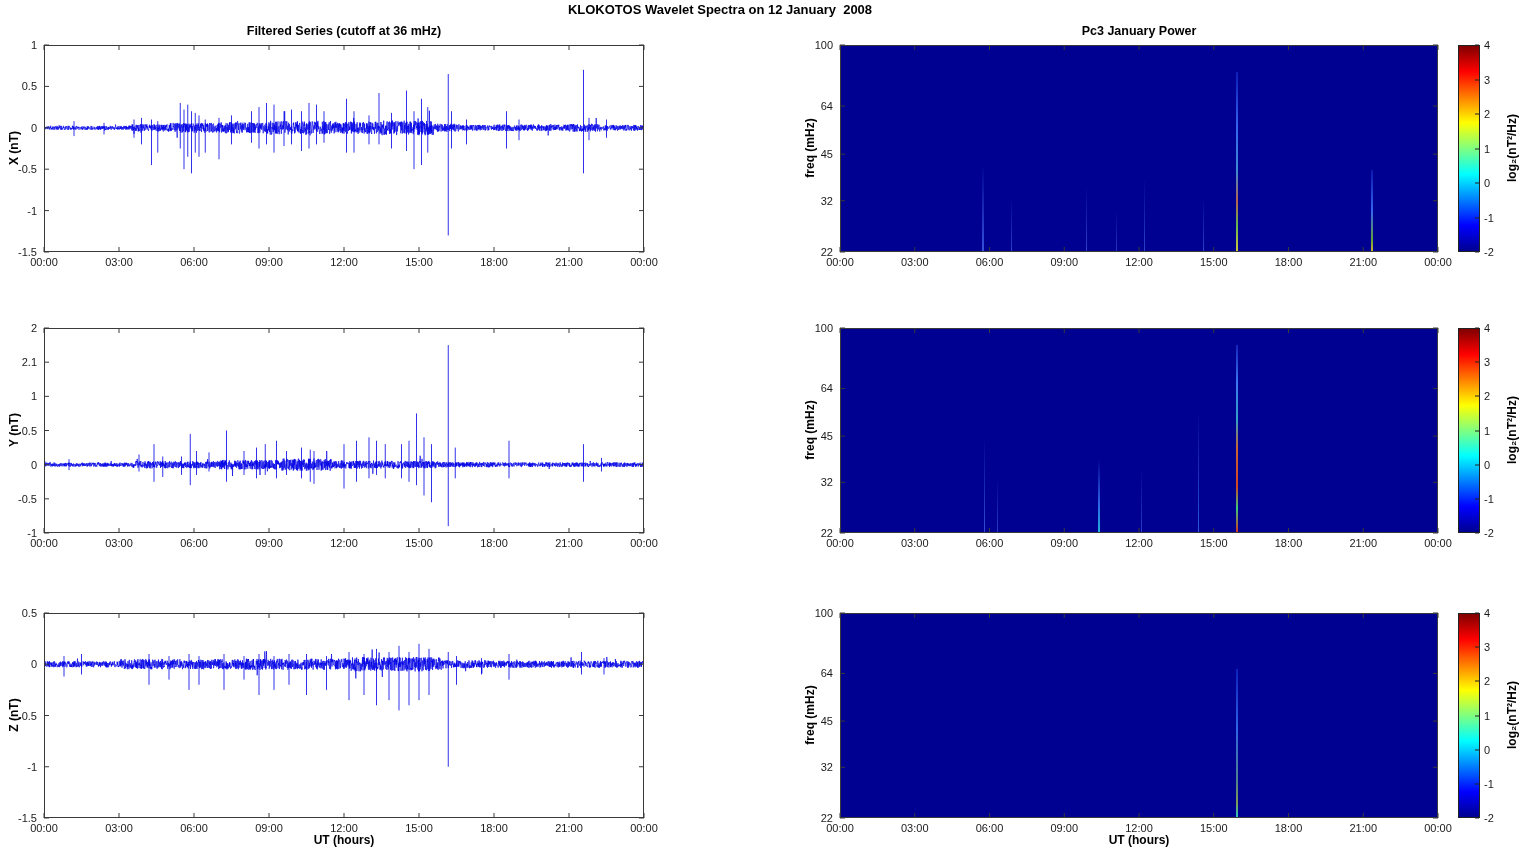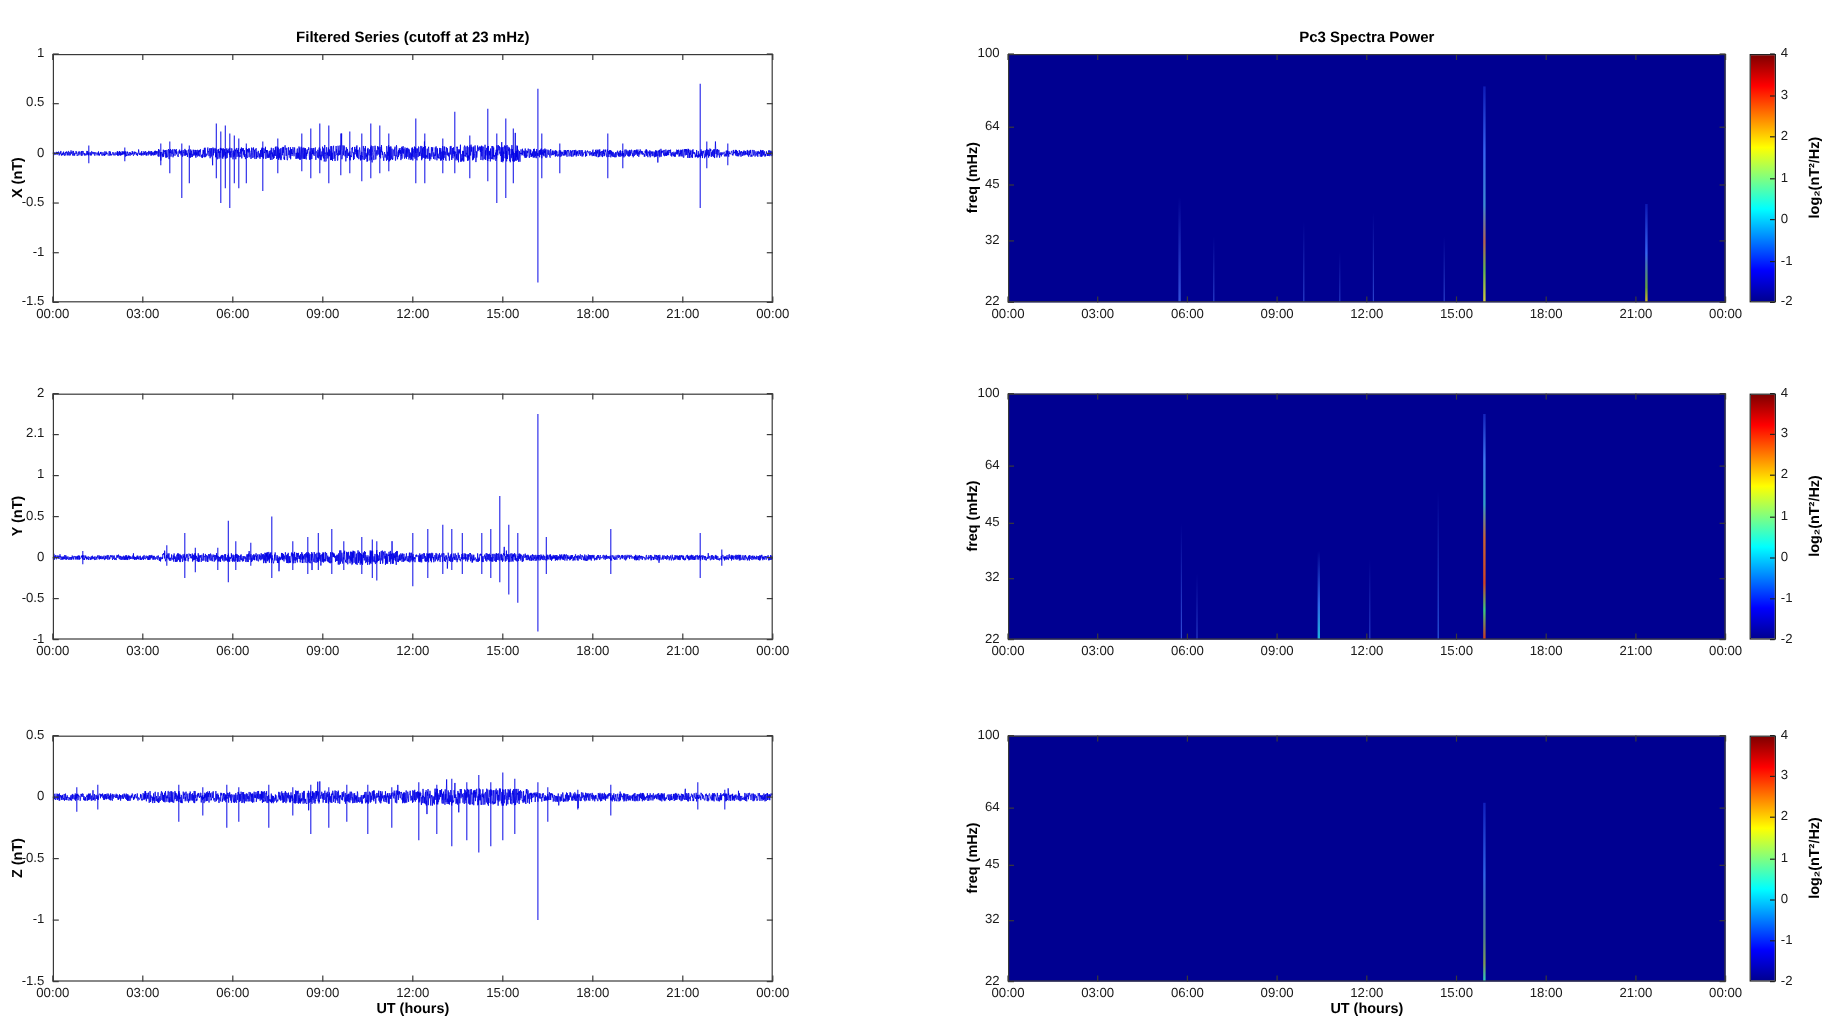--- a/index.html
+++ b/index.html
@@ -17,23 +17,24 @@
   .xlabel{position:absolute;font-weight:bold;font-size:12px;text-align:center;}
   .cb{position:absolute;}
   .cb-bar{position:absolute;inset:0;border:1px solid #222;}
   .spec-event{position:absolute;bottom:0;}
 </style>
 </head>
 <body>
 
 <div class="canvas">
 
-
-  <div class="panel-title" style="left:44px;top:24px;width:600px;">Filtered Series (cutoff at 23 mHz)</div>
-  <div class="panel-title" style="left:840px;top:24px;width:598px;">Pc3 Spectra Power</div>
+  <div class="figure-title">KLOKOTOS Wavelet Spectra on 12 January  2008</div>
+
+  <div class="panel-title" style="left:44px;top:24px;width:600px;">Filtered Series (cutoff at 36 mHz)</div>
+  <div class="panel-title" style="left:840px;top:24px;width:598px;">Pc3 January Power</div>
 
   <div class="panel" style="left:44px;top:45px;width:600px;height:207px;">
       <div class="plot-box">
         <svg width="600" height="207" style="position: absolute; inset: 0px; overflow: visible;">
           <path d="M0.0 82.75L0.2 82.35L0.5 81.35L0.7 84.54L0.9 82.35L1.2 82.88L1.4 83.13L1.6 82.05L1.8 84.13L2.1 83.23L2.3 82.46L2.5 82.40L2.8 83.14L3.0 81.54L3.2 83.56L3.5 83.83L3.7 81.80L3.9 83.64L4.2 81.79L4.4 82.58L4.6 81.37L4.8 81.35L5.1 83.28L5.3 84.55L5.5 82.81L5.8 83.75L6.0 81.83L6.2 82.20L6.5 83.03L6.7 80.79L6.9 82.94L7.2 84.67L7.4 83.13L7.6 83.63L7.8 83.43L8.1 84.21L8.3 82.26L8.5 84.35L8.8 83.31L9.0 81.34L9.2 83.17L9.5 82.44L9.7 83.60L9.9 84.83L10.2 83.62L10.4 84.36L10.6 81.79L10.8 82.74L11.1 82.55L11.3 81.21L11.5 82.39L11.8 82.50L12.0 84.48L12.2 82.18L12.5 81.93L12.7 84.30L12.9 80.85L13.2 81.04L13.4 81.72L13.6 84.57L13.8 82.12L14.1 82.27L14.3 81.90L14.5 84.49L14.8 83.29L15.0 81.49L15.2 80.31L15.5 83.08L15.7 82.51L15.9 81.52L16.2 82.82L16.4 84.19L16.6 84.61L16.8 80.74L17.1 81.96L17.3 81.07L17.5 84.66L17.8 82.40L18.0 83.14L18.2 84.66L18.5 82.95L18.7 83.14L18.9 83.16L19.2 82.43L19.4 80.83L19.6 83.03L19.8 82.04L20.1 82.54L20.3 84.86L20.5 84.19L20.8 84.31L21.0 84.07L21.2 81.45L21.5 81.51L21.7 84.50L21.9 83.98L22.2 83.45L22.4 81.21L22.6 81.89L22.8 81.74L23.1 83.28L23.3 83.93L23.5 84.30L23.8 84.84L24.0 80.87L24.2 82.72L24.5 84.64L24.7 81.69L24.9 80.80L25.2 81.25L25.4 81.03L25.6 83.26L25.8 83.07L26.1 84.09L26.3 84.50L26.5 82.59L26.8 83.91L27.0 84.55L27.2 83.75L27.5 83.04L27.7 84.29L27.9 84.32L28.2 82.47L28.4 80.76L28.6 82.51L28.8 83.80L29.1 80.96L29.3 82.91L29.5 84.34L29.8 82.25L30.0 84.49L30.2 84.21L30.5 83.08L30.7 82.38L30.9 82.07L31.2 81.73L31.4 83.51L31.6 84.52L31.8 82.71L32.1 84.46L32.3 81.09L32.5 81.16L32.8 81.92L33.0 81.63L33.2 83.03L33.5 83.54L33.7 81.96L33.9 81.90L34.2 83.10L34.4 83.09L34.6 81.80L34.8 84.48L35.1 84.80L35.3 83.83L35.5 83.66L35.8 81.91L36.0 82.34L36.2 82.58L36.5 82.60L36.7 83.68L36.9 84.46L37.2 83.04L37.4 82.68L37.6 82.10L37.8 83.63L38.1 81.20L38.3 84.46L38.5 83.01L38.8 84.61L39.0 83.25L39.2 83.14L39.5 83.45L39.7 81.72L39.9 83.34L40.2 81.59L40.4 82.27L40.6 82.28L40.8 84.50L41.1 83.97L41.3 84.23L41.5 84.60L41.8 81.78L42.0 83.34L42.2 83.93L42.5 83.08L42.7 84.69L42.9 83.31L43.2 84.80L43.4 81.10L43.6 83.43L43.8 84.22L44.1 83.15L44.3 81.67L44.5 81.32L44.8 83.58L45.0 82.17L45.2 83.24L45.5 82.95L45.7 83.13L45.9 83.60L46.2 84.60L46.4 84.35L46.6 83.95L46.8 81.85L47.1 80.89L47.3 83.39L47.5 84.82L47.8 84.32L48.0 81.32L48.2 84.25L48.5 83.22L48.7 83.41L48.9 84.47L49.2 83.78L49.4 83.64L49.6 82.94L49.8 82.71L50.1 81.73L50.3 84.07L50.5 84.38L50.8 83.57L51.0 82.22L51.2 84.20L51.5 84.06L51.7 83.90L51.9 84.49L52.2 83.53L52.4 83.52L52.6 81.89L52.8 83.68L53.1 83.13L53.3 83.26L53.5 84.15L53.8 81.01L54.0 84.58L54.2 81.28L54.5 84.87L54.7 82.85L54.9 82.07L55.2 82.09L55.4 84.00L55.6 80.87L55.8 84.39L56.1 83.58L56.3 81.53L56.5 84.64L56.8 83.24L57.0 82.40L57.2 84.26L57.5 82.52L57.7 81.15L57.9 80.94L58.2 83.88L58.4 81.58L58.6 83.73L58.8 83.46L59.1 81.17L59.3 83.05L59.5 83.22L59.8 81.86L60.0 83.52L60.2 80.93L60.5 84.83L60.7 85.49L60.9 81.45L61.2 84.23L61.4 84.85L61.6 84.12L61.8 84.83L62.1 81.29L62.3 82.19L62.5 81.68L62.8 84.66L63.0 84.39L63.2 83.18L63.5 84.33L63.7 82.89L63.9 81.89L64.2 82.73L64.4 84.80L64.6 81.96L64.8 83.31L65.1 83.03L65.3 82.51L65.5 84.03L65.8 83.52L66.0 83.61L66.2 80.85L66.5 83.35L66.7 81.99L66.9 83.83L67.2 84.78L67.4 84.05L67.6 83.34L67.8 81.38L68.1 83.39L68.3 83.72L68.5 81.50L68.8 82.52L69.0 82.74L69.2 81.84L69.5 82.88L69.7 84.29L69.9 83.13L70.2 82.37L70.4 82.76L70.6 84.81L70.8 83.10L71.1 83.29L71.3 82.48L71.5 79.58L71.8 81.80L72.0 82.58L72.2 84.11L72.5 82.64L72.7 83.05L72.9 84.03L73.2 83.53L73.4 82.15L73.6 84.38L73.8 84.73L74.1 80.92L74.3 84.11L74.5 82.91L74.8 82.88L75.0 82.81L75.2 84.53L75.5 82.91L75.7 83.42L75.9 81.03L76.2 83.91L76.4 83.58L76.6 81.68L76.8 84.05L77.1 81.83L77.3 80.91L77.5 81.35L77.8 84.60L78.0 82.25L78.2 84.48L78.5 83.56L78.7 82.05L78.9 82.55L79.2 82.02L79.4 84.53L79.6 84.23L79.8 81.00L80.1 80.74L80.3 83.45L80.5 81.80L80.8 81.25L81.0 83.77L81.2 83.73L81.5 82.07L81.7 81.12L81.9 84.85L82.2 82.07L82.4 80.92L82.6 84.27L82.8 82.21L83.1 83.65L83.3 82.02L83.5 83.52L83.8 84.50L84.0 82.45L84.2 81.63L84.5 81.75L84.7 84.27L84.9 80.75L85.2 83.69L85.4 84.27L85.6 80.65L85.8 82.70L86.1 82.47L86.3 80.89L86.5 83.63L86.8 82.79L87.0 81.22L87.2 81.80L87.5 81.37L87.7 85.21L87.9 81.35L88.2 79.18L88.4 85.70L88.6 79.81L88.8 81.84L89.1 82.37L89.3 82.59L89.5 84.92L89.8 81.76L90.0 88.77L90.2 84.18L90.5 82.00L90.7 82.14L90.9 81.66L91.2 84.75L91.4 83.13L91.6 85.94L91.8 85.29L92.1 79.77L92.3 85.74L92.5 84.99L92.8 80.24L93.0 81.55L93.2 80.88L93.5 80.53L93.7 83.48L93.9 80.18L94.2 86.37L94.4 82.99L94.6 86.20L94.8 81.63L95.1 79.90L95.3 86.06L95.5 85.37L95.8 85.45L96.0 83.19L96.2 80.20L96.5 79.23L96.7 83.40L96.9 87.61L97.2 80.20L97.4 82.61L97.6 81.49L97.8 82.51L98.1 79.15L98.3 80.56L98.5 85.54L98.8 81.28L99.0 80.35L99.2 81.45L99.5 83.32L99.7 79.60L99.9 79.47L100.2 86.06L100.4 83.62L100.6 84.55L100.8 81.47L101.1 79.46L101.3 80.22L101.5 79.70L101.8 84.79L102.0 83.73L102.2 80.06L102.5 82.34L102.7 80.16L102.9 79.19L103.2 83.40L103.4 81.24L103.6 84.19L103.8 84.11L104.1 84.88L104.3 84.80L104.5 85.83L104.8 82.80L105.0 81.55L105.2 80.52L105.5 82.94L105.7 79.69L105.9 81.24L106.2 82.85L106.4 82.92L106.6 80.89L106.8 84.41L107.1 83.44L107.3 80.31L107.5 80.45L107.8 83.20L108.0 85.50L108.2 85.52L108.5 80.63L108.7 80.06L108.9 82.60L109.2 82.09L109.4 84.76L109.6 83.81L109.8 83.05L110.1 79.08L110.3 84.71L110.5 80.09L110.8 84.37L111.0 84.27L111.2 80.37L111.5 84.11L111.7 82.91L111.9 82.64L112.2 85.80L112.4 83.19L112.6 81.75L112.8 79.95L113.1 79.66L113.3 81.33L113.5 82.94L113.8 86.41L114.0 82.52L114.2 83.81L114.5 82.81L114.7 86.41L114.9 79.54L115.2 84.13L115.4 80.52L115.6 80.70L115.8 85.91L116.1 83.26L116.3 85.67L116.5 85.02L116.8 83.64L117.0 79.77L117.2 84.40L117.5 84.60L117.7 79.94L117.9 82.33L118.2 83.89L118.4 81.92L118.6 84.75L118.8 79.93L119.1 86.09L119.3 86.45L119.5 80.10L119.8 84.20L120.0 81.96L120.2 85.24L120.5 85.40L120.7 79.87L120.9 80.07L121.2 83.86L121.4 80.49L121.6 84.85L121.8 83.61L122.1 85.35L122.3 80.04L122.5 81.56L122.8 80.63L123.0 79.38L123.2 83.32L123.5 85.60L123.7 85.10L123.9 84.30L124.2 86.37L124.4 86.51L124.6 83.48L124.8 86.49L125.1 81.61L125.3 79.92L125.5 83.07L125.8 80.22L126.0 85.83L126.2 78.39L126.5 78.37L126.7 86.09L126.9 78.10L127.2 83.51L127.4 85.79L127.6 84.60L127.8 83.07L128.1 84.39L128.3 84.79L128.5 83.68L128.8 83.74L129.0 78.70L129.2 77.94L129.5 81.81L129.7 81.06L129.9 82.39L130.2 85.16L130.4 81.67L130.6 78.81L130.8 78.59L131.1 86.85L131.3 83.93L131.5 80.68L131.8 78.37L132.0 85.34L132.2 79.23L132.5 78.60L132.7 86.00L132.9 86.08L133.2 92.71L133.4 77.93L133.6 78.06L133.8 84.47L134.1 78.96L134.3 82.64L134.5 80.93L134.8 80.26L135.0 78.75L135.2 78.28L135.5 79.18L135.7 85.97L135.9 79.31L136.2 86.19L136.4 83.19L136.6 81.88L136.8 84.66L137.1 87.74L137.3 85.25L137.5 79.70L137.8 81.54L138.0 82.55L138.2 79.13L138.5 87.30L138.7 83.23L138.9 81.04L139.2 84.96L139.4 86.19L139.6 78.25L139.8 82.54L140.1 78.32L140.3 78.68L140.5 80.07L140.8 79.10L141.0 81.02L141.2 86.88L141.5 79.44L141.7 87.22L141.9 78.41L142.2 84.51L142.4 85.63L142.6 79.33L142.8 84.62L143.1 80.94L143.3 79.21L143.5 84.80L143.8 87.11L144.0 81.62L144.2 87.28L144.5 86.66L144.7 84.00L144.9 78.71L145.2 86.70L145.4 86.34L145.6 80.22L145.8 82.57L146.1 78.89L146.3 79.22L146.5 82.30L146.8 82.04L147.0 80.96L147.2 84.19L147.5 78.16L147.7 85.77L147.9 86.05L148.2 81.03L148.4 81.47L148.6 86.26L148.8 82.83L149.1 78.59L149.3 79.22L149.5 80.44L149.8 82.20L150.0 86.42L150.2 87.75L150.5 81.44L150.7 80.52L150.9 86.01L151.2 82.11L151.4 84.62L151.6 83.72L151.8 79.44L152.1 80.98L152.3 80.04L152.5 87.69L152.8 79.23L153.0 78.35L153.2 78.53L153.5 85.72L153.7 85.11L153.9 79.98L154.2 82.72L154.4 79.93L154.6 78.41L154.8 85.35L155.1 82.58L155.3 81.74L155.5 85.73L155.8 85.98L156.0 84.60L156.2 85.56L156.5 79.04L156.7 83.00L156.9 82.33L157.2 77.90L157.4 86.88L157.6 87.01L157.8 78.40L158.1 80.73L158.3 79.50L158.5 81.27L158.8 78.50L159.0 83.90L159.2 81.93L159.5 85.42L159.7 80.15L159.9 85.77L160.2 83.35L160.4 86.68L160.6 87.57L160.8 85.78L161.1 84.94L161.3 78.26L161.5 85.17L161.8 84.73L162.0 86.70L162.2 79.37L162.5 81.29L162.7 79.16L162.9 82.08L163.2 81.24L163.4 78.52L163.6 86.06L163.8 78.88L164.1 81.14L164.3 80.75L164.5 82.30L164.8 85.68L165.0 86.18L165.2 87.44L165.5 81.94L165.7 78.00L165.9 84.61L166.2 86.57L166.4 81.86L166.6 80.90L166.8 78.61L167.1 79.89L167.3 77.90L167.5 86.29L167.8 84.88L168.0 79.80L168.2 86.43L168.5 87.54L168.7 85.95L168.9 79.14L169.2 79.22L169.4 78.64L169.6 78.69L169.8 87.26L170.1 81.65L170.3 85.51L170.5 85.16L170.8 86.14L171.0 84.03L171.2 80.71L171.5 82.31L171.7 85.39L171.9 86.19L172.2 85.88L172.4 82.91L172.6 87.42L172.8 87.01L173.1 80.10L173.3 85.66L173.5 83.90L173.8 80.87L174.0 78.81L174.2 85.83L174.5 77.91L174.7 86.13L174.9 83.10L175.2 78.30L175.4 80.20L175.6 87.19L175.8 85.23L176.1 82.38L176.3 81.31L176.5 82.49L176.8 78.72L177.0 80.81L177.2 77.33L177.5 87.41L177.7 85.73L177.9 80.08L178.2 81.94L178.4 80.10L178.6 86.43L178.8 80.23L179.1 81.17L179.3 86.70L179.5 83.71L179.8 86.34L180.0 82.48L180.2 82.50L180.5 80.70L180.7 86.34L180.9 82.72L181.2 87.43L181.4 88.21L181.6 80.30L181.8 83.78L182.1 78.15L182.3 83.81L182.5 88.28L182.8 87.90L183.0 82.06L183.2 85.50L183.5 81.60L183.7 78.52L183.9 87.35L184.2 83.76L184.4 86.75L184.6 80.11L184.8 84.17L185.1 84.89L185.3 79.17L185.5 77.60L185.8 84.97L186.0 77.03L186.2 80.78L186.5 87.37L186.7 85.19L186.9 83.20L187.2 77.26L187.4 77.83L187.6 86.84L187.8 78.09L188.1 88.11L188.3 86.12L188.5 79.56L188.8 79.34L189.0 86.52L189.2 82.46L189.5 87.92L189.7 83.90L189.9 78.58L190.2 88.45L190.4 86.58L190.6 86.68L190.8 83.25L191.1 78.19L191.3 84.36L191.5 82.86L191.8 77.42L192.0 82.30L192.2 77.63L192.5 83.11L192.7 87.73L192.9 85.94L193.2 88.22L193.4 77.24L193.6 76.11L193.8 79.46L194.1 78.91L194.3 80.57L194.5 84.92L194.8 80.30L195.0 78.18L195.2 87.81L195.5 88.50L195.7 87.05L195.9 85.16L196.2 82.20L196.4 77.73L196.6 81.06L196.8 84.20L197.1 81.71L197.3 80.42L197.5 85.96L197.8 86.73L198.0 77.69L198.2 87.71L198.5 82.63L198.7 79.23L198.9 83.17L199.2 79.13L199.4 84.97L199.6 82.44L199.8 83.28L200.1 77.63L200.3 78.60L200.5 79.62L200.8 84.20L201.0 85.24L201.2 84.73L201.5 77.89L201.7 80.63L201.9 82.93L202.2 83.29L202.4 82.99L202.6 87.34L202.8 86.14L203.1 82.36L203.3 87.24L203.5 80.32L203.8 78.81L204.0 86.80L204.2 81.98L204.5 87.31L204.7 82.52L204.9 86.42L205.2 77.10L205.4 85.30L205.6 87.98L205.8 78.15L206.1 85.82L206.3 88.10L206.5 83.43L206.8 78.94L207.0 77.32L207.2 78.86L207.5 86.60L207.7 87.24L207.9 85.91L208.2 78.96L208.4 79.25L208.6 78.02L208.8 87.38L209.1 81.94L209.3 78.30L209.5 78.22L209.8 87.49L210.0 78.84L210.2 87.19L210.5 78.44L210.7 81.41L210.9 86.33L211.2 87.86L211.4 82.27L211.6 84.72L211.8 79.69L212.1 83.05L212.3 80.47L212.5 80.35L212.8 79.14L213.0 79.90L213.2 77.77L213.5 78.28L213.7 84.15L213.9 88.08L214.2 83.52L214.4 81.29L214.6 87.94L214.8 88.09L215.1 79.29L215.3 78.46L215.5 82.10L215.8 87.59L216.0 85.99L216.2 78.57L216.5 83.36L216.7 80.23L216.9 82.89L217.2 83.81L217.4 78.30L217.6 83.90L217.8 84.87L218.1 83.92L218.3 81.49L218.5 78.88L218.8 77.91L219.0 83.43L219.2 88.21L219.5 82.79L219.7 81.20L219.9 81.22L220.2 82.10L220.4 83.51L220.6 86.33L220.8 79.77L221.1 80.81L221.3 81.32L221.5 86.92L221.8 78.33L222.0 77.93L222.2 77.74L222.5 85.40L222.7 78.87L222.9 87.86L223.2 88.18L223.4 84.09L223.6 88.53L223.8 86.69L224.1 82.66L224.3 81.19L224.5 85.30L224.8 77.26L225.0 78.55L225.2 83.17L225.5 86.98L225.7 78.67L225.9 82.08L226.2 89.58L226.4 88.03L226.6 75.81L226.8 83.36L227.1 82.14L227.3 85.18L227.5 89.63L227.8 89.04L228.0 87.79L228.2 77.71L228.5 80.78L228.7 84.39L228.9 82.04L229.2 87.02L229.4 85.09L229.6 82.52L229.8 77.96L230.1 85.24L230.3 81.83L230.5 79.54L230.8 85.07L231.0 80.72L231.2 83.27L231.5 88.40L231.7 76.80L231.9 82.36L232.2 88.24L232.4 76.77L232.6 88.07L232.8 82.23L233.1 89.04L233.3 84.89L233.5 79.63L233.8 77.41L234.0 76.46L234.2 87.35L234.5 86.93L234.7 86.40L234.9 81.16L235.2 89.20L235.4 85.37L235.6 85.09L235.8 83.48L236.1 76.66L236.3 82.23L236.5 79.45L236.8 84.13L237.0 82.69L237.2 88.85L237.5 88.53L237.7 76.45L237.9 78.20L238.2 84.61L238.4 81.50L238.6 80.48L238.8 82.03L239.1 84.18L239.3 76.23L239.5 83.75L239.8 80.10L240.0 80.18L240.2 76.53L240.5 75.78L240.7 66.23L240.9 87.73L241.2 85.61L241.4 83.98L241.6 80.57L241.8 76.14L242.1 78.40L242.3 84.38L242.5 78.89L242.8 76.36L243.0 77.37L243.2 80.05L243.5 85.24L243.7 82.38L243.9 80.56L244.2 89.47L244.4 85.62L244.6 77.71L244.8 80.92L245.1 84.29L245.3 86.62L245.5 79.10L245.8 80.93L246.0 84.82L246.2 82.69L246.5 83.25L246.7 84.94L246.9 82.01L247.2 85.38L247.4 87.95L247.6 81.16L247.8 88.62L248.1 84.36L248.3 84.71L248.5 85.69L248.8 85.40L249.0 85.91L249.2 78.43L249.5 79.55L249.7 77.49L249.9 82.17L250.2 81.78L250.4 84.03L250.6 88.36L250.8 82.13L251.1 87.55L251.3 84.72L251.5 77.45L251.8 81.41L252.0 83.60L252.2 81.97L252.5 79.30L252.7 81.75L252.9 77.28L253.2 85.19L253.4 76.17L253.6 86.05L253.8 80.05L254.1 86.73L254.3 79.76L254.5 85.50L254.8 86.09L255.0 87.64L255.2 86.69L255.5 80.22L255.7 77.85L255.9 79.73L256.2 82.08L256.4 88.58L256.6 84.28L256.8 88.48L257.1 87.81L257.3 83.98L257.5 81.56L257.8 84.67L258.0 85.42L258.2 85.01L258.5 87.91L258.7 76.63L258.9 77.19L259.2 81.46L259.4 84.83L259.6 88.38L259.8 81.06L260.1 78.51L260.3 81.16L260.5 76.71L260.8 87.31L261.0 82.36L261.2 85.65L261.5 83.78L261.7 85.56L261.9 89.82L262.2 79.25L262.4 89.19L262.6 78.26L262.8 79.05L263.1 83.24L263.3 83.45L263.5 84.52L263.8 79.44L264.0 82.94L264.2 88.67L264.5 86.28L264.7 84.68L264.9 77.71L265.2 84.71L265.4 76.34L265.6 88.06L265.8 86.20L266.1 90.35L266.3 81.89L266.5 80.00L266.8 76.78L267.0 83.66L267.2 84.34L267.5 88.41L267.7 87.78L267.9 81.78L268.2 79.89L268.4 76.56L268.6 76.47L268.8 77.61L269.1 87.87L269.3 86.69L269.5 82.37L269.8 82.88L270.0 80.23L270.2 84.60L270.5 79.36L270.7 76.75L270.9 79.72L271.2 83.75L271.4 77.94L271.6 79.40L271.8 77.23L272.1 78.13L272.3 85.71L272.5 80.42L272.8 79.61L273.0 81.14L273.2 86.92L273.5 77.41L273.7 81.77L273.9 75.86L274.2 81.64L274.4 81.51L274.6 84.21L274.8 81.35L275.1 84.66L275.3 86.62L275.5 86.48L275.8 89.02L276.0 84.84L276.2 83.06L276.5 81.76L276.7 83.56L276.9 86.30L277.2 83.69L277.4 83.97L277.6 84.19L277.8 85.14L278.1 88.92L278.3 76.78L278.5 79.51L278.8 88.11L279.0 81.51L279.2 82.41L279.5 84.87L279.7 77.24L279.9 75.99L280.2 89.52L280.4 78.84L280.6 77.76L280.8 88.97L281.1 77.13L281.3 88.34L281.5 87.31L281.8 77.11L282.0 83.53L282.2 84.76L282.5 87.43L282.7 78.90L282.9 88.29L283.2 87.16L283.4 87.70L283.6 83.44L283.8 80.50L284.1 79.66L284.3 81.27L284.5 84.93L284.8 78.90L285.0 79.40L285.2 77.22L285.5 88.83L285.7 88.76L285.9 84.34L286.2 84.89L286.4 75.99L286.6 77.98L286.8 85.51L287.1 85.16L287.3 87.72L287.5 85.05L287.8 81.28L288.0 85.81L288.2 80.11L288.5 84.44L288.7 78.74L288.9 82.59L289.2 79.38L289.4 78.40L289.6 83.26L289.8 80.12L290.1 88.43L290.3 83.96L290.5 84.81L290.8 77.34L291.0 87.24L291.2 79.48L291.5 78.06L291.7 82.74L291.9 76.78L292.2 82.93L292.4 81.74L292.6 79.25L292.8 84.99L293.1 87.21L293.3 86.59L293.5 77.90L293.8 83.77L294.0 83.58L294.2 86.12L294.5 79.61L294.7 87.34L294.9 78.46L295.2 82.18L295.4 78.17L295.6 83.50L295.8 85.73L296.1 80.88L296.3 79.41L296.5 78.89L296.8 87.91L297.0 79.52L297.2 82.82L297.5 86.66L297.7 84.32L297.9 82.06L298.2 83.23L298.4 88.38L298.6 83.00L298.8 87.60L299.1 79.12L299.3 78.12L299.5 85.44L299.8 77.96L300.0 88.71L300.2 79.04L300.5 80.48L300.7 82.62L300.9 85.96L301.2 83.54L301.4 77.14L301.6 81.81L301.8 87.22L302.1 77.92L302.3 77.67L302.5 82.53L302.8 78.71L303.0 81.32L303.2 87.10L303.5 88.59L303.7 82.77L303.9 78.78L304.2 83.27L304.4 85.91L304.6 85.14L304.8 77.14L305.1 77.76L305.3 82.04L305.5 84.92L305.8 81.62L306.0 85.11L306.2 82.53L306.5 80.84L306.7 76.60L306.9 83.24L307.2 83.01L307.4 88.51L307.6 76.99L307.8 87.26L308.1 78.67L308.3 81.20L308.5 86.10L308.8 78.38L309.0 77.51L309.2 86.64L309.5 82.11L309.7 72.90L309.9 81.06L310.2 86.85L310.4 76.76L310.6 82.91L310.8 87.42L311.1 84.16L311.3 86.10L311.5 85.41L311.8 86.16L312.0 78.91L312.2 86.17L312.5 87.29L312.7 82.33L312.9 79.06L313.2 77.34L313.4 81.17L313.6 87.17L313.8 82.63L314.1 88.92L314.3 82.73L314.5 83.29L314.8 85.45L315.0 87.70L315.2 84.10L315.5 77.63L315.7 78.37L315.9 85.59L316.2 78.91L316.4 80.91L316.6 77.72L316.8 82.57L317.1 85.72L317.3 87.42L317.5 82.05L317.8 84.92L318.0 84.59L318.2 83.87L318.5 87.92L318.7 77.88L318.9 84.75L319.2 82.91L319.4 76.99L319.6 79.21L319.8 79.50L320.1 88.60L320.3 86.40L320.5 78.62L320.8 86.47L321.0 83.08L321.2 83.93L321.5 86.70L321.7 85.68L321.9 87.29L322.2 85.30L322.4 78.27L322.6 83.40L322.8 80.03L323.1 88.79L323.3 78.48L323.5 80.28L323.8 88.67L324.0 85.87L324.2 81.43L324.5 87.38L324.7 85.10L324.9 76.70L325.2 77.60L325.4 83.10L325.6 88.27L325.8 80.74L326.1 86.56L326.3 80.51L326.5 77.10L326.8 84.00L327.0 81.38L327.2 87.79L327.5 87.94L327.7 88.97L327.9 77.68L328.2 79.28L328.4 81.50L328.6 84.18L328.8 78.52L329.1 82.99L329.3 84.68L329.5 82.39L329.8 85.28L330.0 84.40L330.2 82.16L330.5 88.83L330.7 83.94L330.9 80.26L331.2 77.03L331.4 78.27L331.6 83.76L331.8 76.61L332.1 79.31L332.3 87.50L332.5 88.31L332.8 84.38L333.0 78.34L333.2 85.66L333.5 86.89L333.7 85.50L333.9 77.73L334.2 83.37L334.4 80.85L334.6 85.37L334.8 83.45L335.1 81.30L335.3 81.27L335.5 82.74L335.8 82.04L336.0 88.64L336.2 83.36L336.5 87.29L336.7 77.33L336.9 78.08L337.2 77.36L337.4 88.52L337.6 87.28L337.8 79.40L338.1 90.21L338.3 81.38L338.5 80.58L338.8 82.36L339.0 79.52L339.2 82.07L339.5 83.61L339.7 75.61L339.9 89.79L340.2 83.47L340.4 83.64L340.6 89.54L340.8 88.21L341.1 86.90L341.3 88.58L341.5 80.74L341.8 87.23L342.0 89.43L342.2 80.79L342.5 89.54L342.7 77.73L342.9 77.30L343.2 76.30L343.4 85.21L343.6 84.18L343.8 85.42L344.1 79.27L344.3 77.11L344.5 79.73L344.8 83.74L345.0 82.63L345.2 86.18L345.5 76.56L345.7 89.02L345.9 84.89L346.2 88.65L346.4 84.61L346.6 86.47L346.8 77.61L347.1 87.90L347.3 79.93L347.5 76.21L347.8 78.15L348.0 82.49L348.2 84.59L348.5 75.55L348.7 77.41L348.9 81.29L349.2 77.30L349.4 79.70L349.6 84.71L349.8 88.54L350.1 87.53L350.3 77.93L350.5 87.90L350.8 77.08L351.0 86.80L351.2 86.36L351.5 82.68L351.7 81.28L351.9 76.18L352.2 81.91L352.4 82.71L352.6 90.07L352.8 86.12L353.1 81.16L353.3 86.36L353.5 84.60L353.8 79.88L354.0 76.28L354.2 80.90L354.5 80.83L354.7 80.29L354.9 78.00L355.2 78.94L355.4 77.27L355.6 77.20L355.8 80.09L356.1 79.22L356.3 81.53L356.5 77.22L356.8 88.32L357.0 83.24L357.2 76.42L357.5 85.26L357.7 77.01L357.9 76.92L358.2 81.12L358.4 88.50L358.6 77.48L358.8 77.27L359.1 77.55L359.3 87.25L359.5 87.60L359.8 86.70L360.0 83.66L360.2 75.66L360.5 88.26L360.7 80.29L360.9 84.42L361.2 80.90L361.4 78.40L361.6 78.21L361.8 85.42L362.1 88.51L362.3 77.05L362.5 89.15L362.8 80.67L363.0 76.71L363.2 81.25L363.5 87.47L363.7 80.84L363.9 84.42L364.2 83.63L364.4 80.65L364.6 89.48L364.8 78.78L365.1 83.73L365.3 86.73L365.5 87.58L365.8 85.32L366.0 76.66L366.2 82.72L366.5 87.68L366.7 76.71L366.9 81.55L367.2 85.37L367.4 77.94L367.6 87.95L367.8 84.40L368.1 85.52L368.3 84.36L368.5 85.17L368.8 84.63L369.0 82.15L369.2 89.10L369.5 79.80L369.7 87.29L369.9 86.69L370.2 76.11L370.4 81.30L370.6 79.78L370.8 84.37L371.1 79.14L371.3 75.99L371.5 77.38L371.8 80.30L372.0 78.72L372.2 76.90L372.5 83.00L372.7 81.41L372.9 84.03L373.2 84.86L373.4 77.77L373.6 83.01L373.8 89.94L374.1 73.45L374.3 89.08L374.5 77.97L374.8 87.41L375.0 90.22L375.2 77.39L375.5 89.03L375.7 81.36L375.9 83.33L376.2 79.21L376.4 76.26L376.6 79.39L376.8 86.86L377.1 85.22L377.3 83.32L377.5 76.67L377.8 87.33L378.0 80.77L378.2 89.45L378.5 75.85L378.7 83.19L378.9 87.52L379.2 83.97L379.4 77.27L379.6 80.65L379.8 80.58L380.1 78.99L380.3 83.95L380.5 77.97L380.8 89.14L381.0 83.48L381.2 90.22L381.5 88.09L381.7 87.57L381.9 79.06L382.2 86.46L382.4 85.95L382.6 75.92L382.8 84.31L383.1 79.32L383.3 89.36L383.5 84.72L383.8 81.43L384.0 89.76L384.2 87.88L384.5 82.48L384.7 89.57L384.9 85.98L385.2 82.22L385.4 65.75L385.6 88.65L385.8 81.17L386.1 89.03L386.3 80.67L386.5 85.98L386.8 76.24L387.0 88.47L387.2 76.68L387.5 87.74L387.7 79.81L387.9 83.15L388.2 89.83L388.4 87.25L388.6 86.83L388.8 80.87L389.1 83.45L389.3 89.78L389.5 82.34L389.8 83.41L390.0 82.43L390.2 79.53L390.5 83.39L390.7 82.56L390.9 84.53L391.2 84.27L391.4 78.96L391.6 83.86L391.8 81.77L392.1 81.78L392.3 81.12L392.5 80.52L392.8 85.14L393.0 81.05L393.2 84.70L393.5 86.51L393.7 78.76L393.9 85.78L394.2 86.52L394.4 81.65L394.6 80.47L394.8 86.22L395.1 84.63L395.3 85.16L395.5 80.82L395.8 82.53L396.0 79.57L396.2 78.86L396.5 80.61L396.7 81.93L396.9 86.04L397.2 86.58L397.4 82.67L397.6 79.32L397.8 80.52L398.1 83.83L398.3 79.82L398.5 85.74L398.8 83.51L399.0 85.55L399.2 82.58L399.5 83.25L399.7 85.14L399.9 81.27L400.2 84.79L400.4 86.39L400.6 79.16L400.8 82.54L401.1 86.02L401.3 78.97L401.5 83.07L401.8 86.33L402.0 81.19L402.2 85.04L402.5 82.66L402.7 81.21L402.9 86.82L403.2 79.26L403.4 81.18L403.6 84.27L403.8 84.86L404.1 82.47L404.3 83.83L404.5 84.80L404.8 84.82L405.0 80.76L405.2 80.55L405.5 80.19L405.7 86.08L405.9 80.19L406.2 83.88L406.4 79.63L406.6 83.75L406.8 82.78L407.1 78.70L407.3 82.30L407.5 86.85L407.8 81.56L408.0 83.80L408.2 79.92L408.5 79.77L408.7 81.56L408.9 84.54L409.2 79.48L409.4 85.27L409.6 80.87L409.8 82.27L410.1 78.77L410.3 82.29L410.5 80.12L410.8 86.37L411.0 79.47L411.2 85.44L411.5 86.25L411.7 86.08L411.9 86.08L412.2 82.67L412.4 82.82L412.6 79.73L412.8 83.17L413.1 83.97L413.3 81.03L413.5 80.27L413.8 81.93L414.0 85.34L414.2 85.79L414.5 86.40L414.7 81.15L414.9 79.18L415.2 84.04L415.4 84.50L415.6 84.32L415.8 82.51L416.1 81.76L416.3 80.66L416.5 84.22L416.8 80.46L417.0 82.08L417.2 82.84L417.5 84.27L417.7 81.14L417.9 83.01L418.2 82.58L418.4 83.31L418.6 80.52L418.8 85.45L419.1 80.10L419.3 80.57L419.5 84.92L419.8 80.90L420.0 82.13L420.2 81.38L420.5 85.27L420.7 85.15L420.9 85.41L421.2 83.60L421.4 84.65L421.6 84.04L421.8 81.41L422.1 80.12L422.3 80.35L422.5 85.47L422.8 85.54L423.0 85.64L423.2 80.39L423.5 82.82L423.7 81.53L423.9 85.22L424.2 84.56L424.4 81.97L424.6 83.60L424.8 82.89L425.1 81.42L425.3 84.46L425.5 83.77L425.8 83.75L426.0 84.74L426.2 79.99L426.5 84.12L426.7 84.34L426.9 81.23L427.2 83.35L427.4 80.00L427.6 84.34L427.8 81.27L428.1 81.07L428.3 83.50L428.5 85.62L428.8 80.03L429.0 80.96L429.2 81.14L429.5 80.28L429.7 79.98L429.9 82.65L430.2 85.30L430.4 84.16L430.6 83.35L430.8 82.00L431.1 80.99L431.3 80.17L431.5 82.94L431.8 85.22L432.0 80.62L432.2 81.00L432.5 85.60L432.7 81.56L432.9 81.63L433.2 80.75L433.4 80.06L433.6 85.38L433.8 84.85L434.1 83.15L434.3 83.75L434.5 80.07L434.8 84.34L435.0 80.23L435.2 84.25L435.5 80.30L435.7 79.92L435.9 80.04L436.2 85.38L436.4 81.66L436.6 84.18L436.8 80.66L437.1 82.97L437.3 81.17L437.5 83.55L437.8 85.02L438.0 84.66L438.2 83.53L438.5 80.13L438.7 82.08L438.9 83.54L439.2 80.19L439.4 80.86L439.6 84.89L439.8 84.39L440.1 81.46L440.3 80.15L440.5 81.30L440.8 83.45L441.0 85.39L441.2 80.12L441.5 83.29L441.7 85.27L441.9 83.84L442.2 84.15L442.4 82.10L442.6 81.97L442.8 82.01L443.1 82.25L443.3 82.65L443.5 81.73L443.8 80.37L444.0 85.55L444.2 81.67L444.5 84.76L444.7 83.89L444.9 84.90L445.2 81.09L445.4 81.68L445.6 80.46L445.8 80.90L446.1 82.00L446.3 81.88L446.5 82.05L446.8 81.40L447.0 83.39L447.2 83.02L447.5 84.65L447.7 80.92L447.9 82.42L448.2 83.08L448.4 84.01L448.6 82.46L448.8 83.57L449.1 81.82L449.3 82.98L449.5 85.13L449.8 80.53L450.0 80.48L450.2 79.69L450.5 84.76L450.7 82.29L450.9 84.83L451.2 84.97L451.4 81.80L451.6 82.81L451.8 83.34L452.1 81.43L452.3 79.86L452.5 85.16L452.8 80.97L453.0 85.46L453.2 83.27L453.5 79.67L453.7 82.01L453.9 82.83L454.2 80.20L454.4 86.06L454.6 85.30L454.8 85.83L455.1 79.71L455.3 82.57L455.5 85.49L455.8 79.55L456.0 84.18L456.2 81.41L456.5 82.22L456.7 81.78L456.9 85.36L457.2 83.12L457.4 80.95L457.6 81.32L457.8 80.83L458.1 85.90L458.3 80.73L458.5 80.63L458.8 83.23L459.0 79.67L459.2 85.06L459.5 85.10L459.7 82.18L459.9 84.69L460.2 79.75L460.4 81.45L460.6 79.82L460.8 81.43L461.1 82.12L461.3 84.26L461.5 84.08L461.8 85.94L462.0 79.77L462.2 79.61L462.5 81.43L462.7 81.20L462.9 80.90L463.2 83.70L463.4 85.83L463.6 80.78L463.8 83.61L464.1 79.99L464.3 83.37L464.5 83.33L464.8 80.19L465.0 86.11L465.2 84.56L465.5 80.67L465.7 84.25L465.9 84.80L466.2 81.48L466.4 82.57L466.6 85.57L466.8 82.00L467.1 81.84L467.3 83.60L467.5 85.80L467.8 82.84L468.0 84.13L468.2 86.02L468.5 85.22L468.7 85.47L468.9 81.88L469.2 86.10L469.4 85.33L469.6 85.60L469.8 82.17L470.1 82.02L470.3 82.48L470.5 80.76L470.8 80.60L471.0 84.42L471.2 81.97L471.5 85.13L471.7 82.44L471.9 85.53L472.2 84.60L472.4 81.97L472.6 80.67L472.8 85.69L473.1 80.38L473.3 84.45L473.5 82.71L473.8 84.07L474.0 84.23L474.2 85.26L474.5 80.95L474.7 84.60L474.9 80.78L475.2 82.78L475.4 85.12L475.6 82.59L475.8 86.10L476.1 86.03L476.3 85.00L476.5 84.87L476.8 79.71L477.0 84.39L477.2 85.15L477.5 83.23L477.7 79.60L477.9 80.37L478.2 82.40L478.4 83.72L478.6 80.46L478.8 84.14L479.1 84.29L479.3 85.06L479.5 81.21L479.8 85.32L480.0 84.64L480.2 80.45L480.5 85.39L480.7 79.94L480.9 80.70L481.2 80.30L481.4 84.61L481.6 81.30L481.8 83.00L482.1 81.82L482.3 79.76L482.5 80.16L482.8 81.80L483.0 85.00L483.2 82.90L483.5 83.31L483.7 86.03L483.9 83.69L484.2 80.52L484.4 81.39L484.6 84.90L484.8 80.10L485.1 81.54L485.3 79.97L485.5 80.64L485.8 84.02L486.0 81.31L486.2 82.38L486.5 79.69L486.7 83.51L486.9 80.53L487.2 84.92L487.4 82.93L487.6 79.65L487.8 83.48L488.1 82.07L488.3 85.70L488.5 84.27L488.8 80.77L489.0 81.85L489.2 83.74L489.5 79.51L489.7 80.90L489.9 82.01L490.2 81.96L490.4 82.93L490.6 80.76L490.8 82.67L491.1 83.74L491.3 82.54L491.5 81.12L491.8 83.85L492.0 82.62L492.2 83.46L492.5 83.46L492.7 83.52L492.9 85.53L493.2 83.69L493.4 85.44L493.6 80.70L493.8 82.37L494.1 81.64L494.3 79.63L494.5 83.77L494.8 79.62L495.0 85.00L495.2 80.38L495.5 83.17L495.7 84.94L495.9 85.98L496.2 81.99L496.4 82.69L496.6 81.28L496.8 81.29L497.1 81.60L497.3 84.69L497.5 80.26L497.8 86.07L498.0 84.83L498.2 81.76L498.5 80.83L498.7 81.50L498.9 82.94L499.2 81.74L499.4 85.18L499.6 82.29L499.8 81.28L500.1 84.84L500.3 84.86L500.5 83.57L500.8 83.13L501.0 81.27L501.2 86.01L501.5 85.89L501.7 82.00L501.9 85.42L502.2 84.79L502.4 80.17L502.6 85.83L502.8 80.75L503.1 80.83L503.3 85.04L503.5 80.63L503.8 82.95L504.0 85.45L504.2 90.44L504.5 83.12L504.7 82.28L504.9 80.41L505.2 84.73L505.4 84.97L505.6 79.86L505.8 86.01L506.1 85.01L506.3 83.91L506.5 83.27L506.8 79.03L507.0 85.57L507.2 80.61L507.5 82.58L507.7 82.64L507.9 80.88L508.2 81.81L508.4 80.85L508.6 80.31L508.8 82.05L509.1 84.52L509.3 81.15L509.5 79.96L509.8 85.12L510.0 84.97L510.2 83.13L510.5 82.22L510.7 84.77L510.9 79.62L511.2 83.80L511.4 84.86L511.6 82.09L511.8 84.63L512.1 80.75L512.3 84.10L512.5 80.82L512.8 79.98L513.0 81.34L513.2 84.28L513.5 79.91L513.7 80.32L513.9 80.75L514.2 80.16L514.4 82.45L514.6 81.13L514.8 79.72L515.1 84.73L515.3 83.75L515.5 82.22L515.8 85.47L516.0 83.60L516.2 84.31L516.5 81.88L516.7 82.85L516.9 83.01L517.2 82.88L517.4 85.17L517.6 81.47L517.8 82.19L518.1 85.51L518.3 83.42L518.5 82.67L518.8 85.55L519.0 81.88L519.2 81.53L519.5 82.70L519.7 83.46L519.9 79.75L520.2 80.41L520.4 83.74L520.6 80.07L520.8 82.84L521.1 83.01L521.3 82.20L521.5 79.76L521.8 85.41L522.0 84.90L522.2 82.83L522.5 85.21L522.7 80.51L522.9 83.69L523.2 82.25L523.4 79.74L523.6 85.21L523.8 80.14L524.1 82.63L524.3 83.69L524.5 85.41L524.8 79.82L525.0 79.61L525.2 79.52L525.5 86.30L525.7 86.51L525.9 86.04L526.2 81.55L526.4 79.32L526.6 81.58L526.8 81.22L527.1 84.43L527.3 79.17L527.5 81.00L527.8 80.30L528.0 79.20L528.2 84.10L528.5 79.79L528.7 82.60L528.9 84.75L529.2 86.66L529.4 78.99L529.6 82.18L529.8 79.29L530.1 83.40L530.3 86.53L530.5 82.32L530.8 86.60L531.0 79.83L531.2 84.02L531.5 82.17L531.7 80.78L531.9 86.31L532.2 84.49L532.4 85.30L532.6 84.68L532.8 79.98L533.1 86.58L533.3 80.40L533.5 79.42L533.8 82.97L534.0 82.65L534.2 81.80L534.5 82.89L534.7 83.43L534.9 81.95L535.2 83.23L535.4 86.12L535.6 84.32L535.8 85.84L536.1 83.10L536.3 85.10L536.5 79.99L536.8 85.85L537.0 85.85L537.2 84.35L537.5 86.52L537.7 86.39L537.9 81.00L538.2 85.98L538.4 83.70L538.6 85.53L538.8 84.03L539.1 83.92L539.3 85.44L539.5 82.70L539.8 86.43L540.0 83.57L540.2 79.54L540.5 83.69L540.7 81.27L540.9 85.00L541.2 80.78L541.4 86.71L541.6 83.82L541.8 83.01L542.1 82.29L542.3 80.68L542.5 82.90L542.8 83.10L543.0 84.89L543.2 86.84L543.5 84.89L543.7 80.21L543.9 82.96L544.2 85.65L544.4 82.05L544.6 84.82L544.8 79.12L545.1 80.17L545.3 79.82L545.5 81.64L545.8 84.36L546.0 79.88L546.2 82.82L546.5 86.34L546.7 79.91L546.9 81.28L547.2 85.10L547.4 81.68L547.6 78.77L547.8 79.39L548.1 80.85L548.3 79.31L548.5 84.86L548.8 85.77L549.0 81.90L549.2 84.60L549.5 82.88L549.7 80.48L549.9 85.15L550.2 84.27L550.4 80.53L550.6 79.59L550.8 85.91L551.1 83.79L551.3 79.44L551.5 86.71L551.8 80.38L552.0 78.80L552.2 72.94L552.5 80.78L552.7 83.41L552.9 79.68L553.2 80.28L553.4 86.26L553.6 84.66L553.8 79.26L554.1 82.14L554.3 84.40L554.5 83.12L554.8 80.09L555.0 79.97L555.2 79.87L555.5 85.92L555.7 86.43L555.9 82.70L556.2 82.87L556.4 83.77L556.6 84.12L556.8 81.81L557.1 85.31L557.3 82.58L557.5 82.40L557.8 82.59L558.0 82.12L558.2 83.86L558.5 83.27L558.7 83.04L558.9 82.73L559.2 83.02L559.4 81.50L559.6 85.20L559.8 85.25L560.1 83.95L560.3 83.55L560.5 83.12L560.8 85.35L561.0 83.00L561.2 80.63L561.5 85.20L561.7 83.73L561.9 80.41L562.2 83.36L562.4 80.68L562.6 81.23L562.8 84.32L563.1 83.57L563.3 85.59L563.5 81.05L563.8 83.36L564.0 82.41L564.2 82.36L564.5 83.53L564.7 82.89L564.9 82.51L565.2 82.20L565.4 81.06L565.6 80.90L565.8 80.84L566.1 83.70L566.3 84.27L566.5 83.33L566.8 84.56L567.0 80.00L567.2 80.05L567.5 83.47L567.7 81.37L567.9 82.43L568.2 82.00L568.4 81.56L568.6 82.49L568.8 79.93L569.1 84.57L569.3 79.93L569.5 83.07L569.8 80.24L570.0 85.11L570.2 82.78L570.5 80.95L570.7 85.18L570.9 83.98L571.2 83.24L571.4 82.48L571.6 85.25L571.8 83.85L572.1 80.13L572.3 81.78L572.5 84.04L572.8 83.44L573.0 81.30L573.2 83.55L573.5 85.59L573.7 82.98L573.9 80.89L574.2 82.64L574.4 82.90L574.6 85.01L574.8 81.96L575.1 81.53L575.3 82.68L575.5 81.37L575.8 84.50L576.0 80.41L576.2 82.60L576.5 83.12L576.7 84.35L576.9 80.81L577.2 83.83L577.4 81.12L577.6 82.97L577.8 82.48L578.1 83.69L578.3 83.60L578.5 81.24L578.8 79.96L579.0 84.37L579.2 80.97L579.5 83.15L579.7 83.88L579.9 85.55L580.2 80.60L580.4 81.92L580.6 84.28L580.8 81.80L581.1 80.33L581.3 82.59L581.5 79.91L581.8 85.68L582.0 84.29L582.2 84.64L582.5 84.03L582.7 85.52L582.9 80.19L583.2 80.20L583.4 79.95L583.6 81.68L583.8 82.75L584.1 84.62L584.3 80.09L584.5 80.40L584.8 82.49L585.0 84.36L585.2 85.46L585.5 84.90L585.7 83.15L585.9 81.21L586.2 83.51L586.4 83.20L586.6 82.86L586.8 84.73L587.1 81.23L587.3 82.61L587.5 85.66L587.8 81.11L588.0 80.98L588.2 82.72L588.5 83.30L588.7 81.43L588.9 82.93L589.2 81.79L589.4 84.05L589.6 85.45L589.8 79.94L590.1 81.45L590.3 80.31L590.5 85.64L590.8 80.83L591.0 81.68L591.2 85.31L591.5 80.27L591.7 82.16L591.9 80.22L592.2 83.89L592.4 82.01L592.6 84.63L592.8 82.30L593.1 81.17L593.3 83.01L593.5 85.54L593.8 83.35L594.0 84.99L594.2 83.52L594.5 83.07L594.7 81.12L594.9 83.09L595.2 82.92L595.4 84.85L595.6 83.50L595.8 84.90L596.1 83.48L596.3 84.83L596.5 80.56L596.8 81.56L597.0 80.16L597.2 83.26L597.5 85.14L597.7 81.11L597.9 81.45L598.2 84.34L598.4 80.55L598.6 82.46L598.8 81.36L599.1 83.69L599.3 85.11L599.5 81.21L599.8 82.13L600.0 84.20" fill="none" stroke="#0000E6" stroke-width="0.7" stroke-opacity="0.95"></path>
           <line x1="29.999999999999996" y1="76.176" x2="29.999999999999996" y2="91.08000000000001" stroke="#0000E6" stroke-width="0.9" stroke-opacity="0.9"></line>
           <line x1="59.99999999999999" y1="77.832" x2="59.99999999999999" y2="89.424" stroke="#0000E6" stroke-width="0.9" stroke-opacity="0.9"></line>
           <line x1="90" y1="74.52" x2="90" y2="92.73600000000002" stroke="#0000E6" stroke-width="0.9" stroke-opacity="0.9"></line>
           <line x1="97.5" y1="72.86399999999999" x2="97.5" y2="99.36" stroke="#0000E6" stroke-width="0.9" stroke-opacity="0.9"></line>
           <line x1="107.5" y1="74.52" x2="107.5" y2="120.05999999999999" stroke="#0000E6" stroke-width="0.9" stroke-opacity="0.9"></line>

